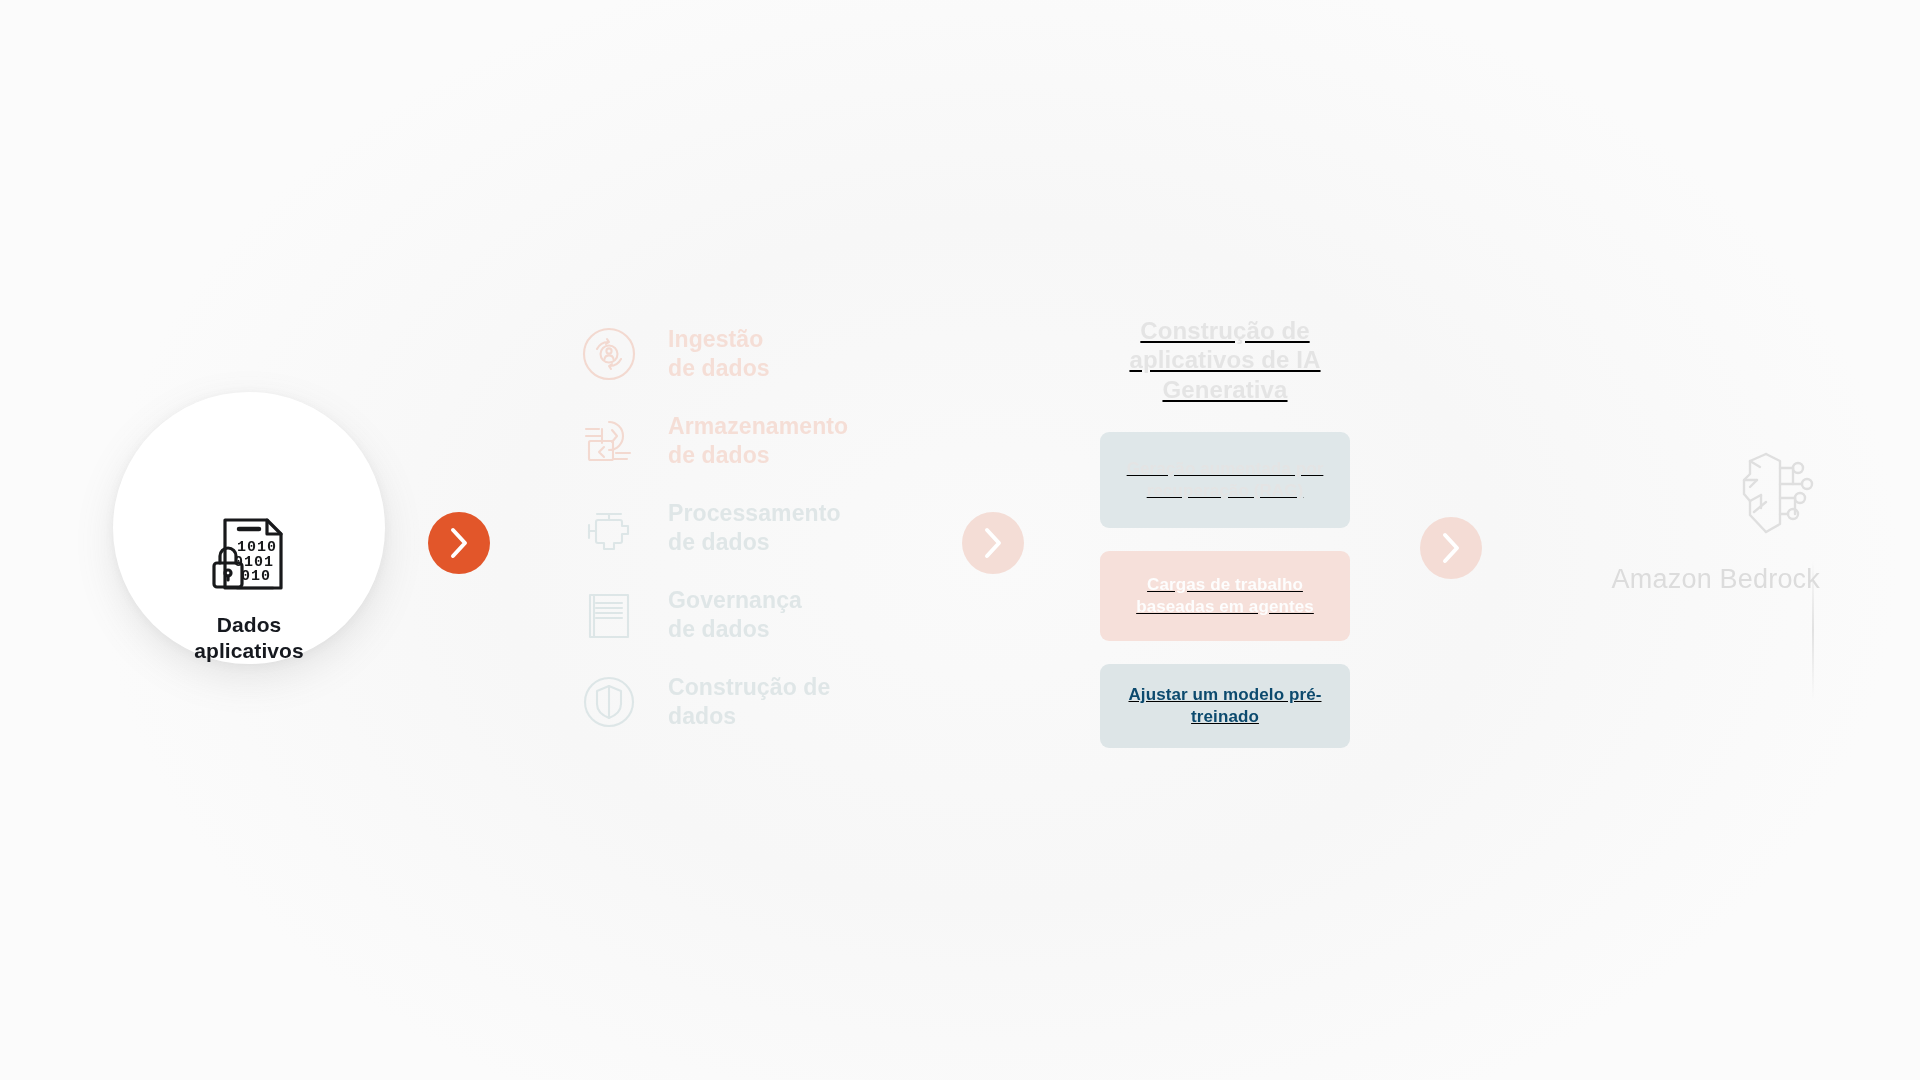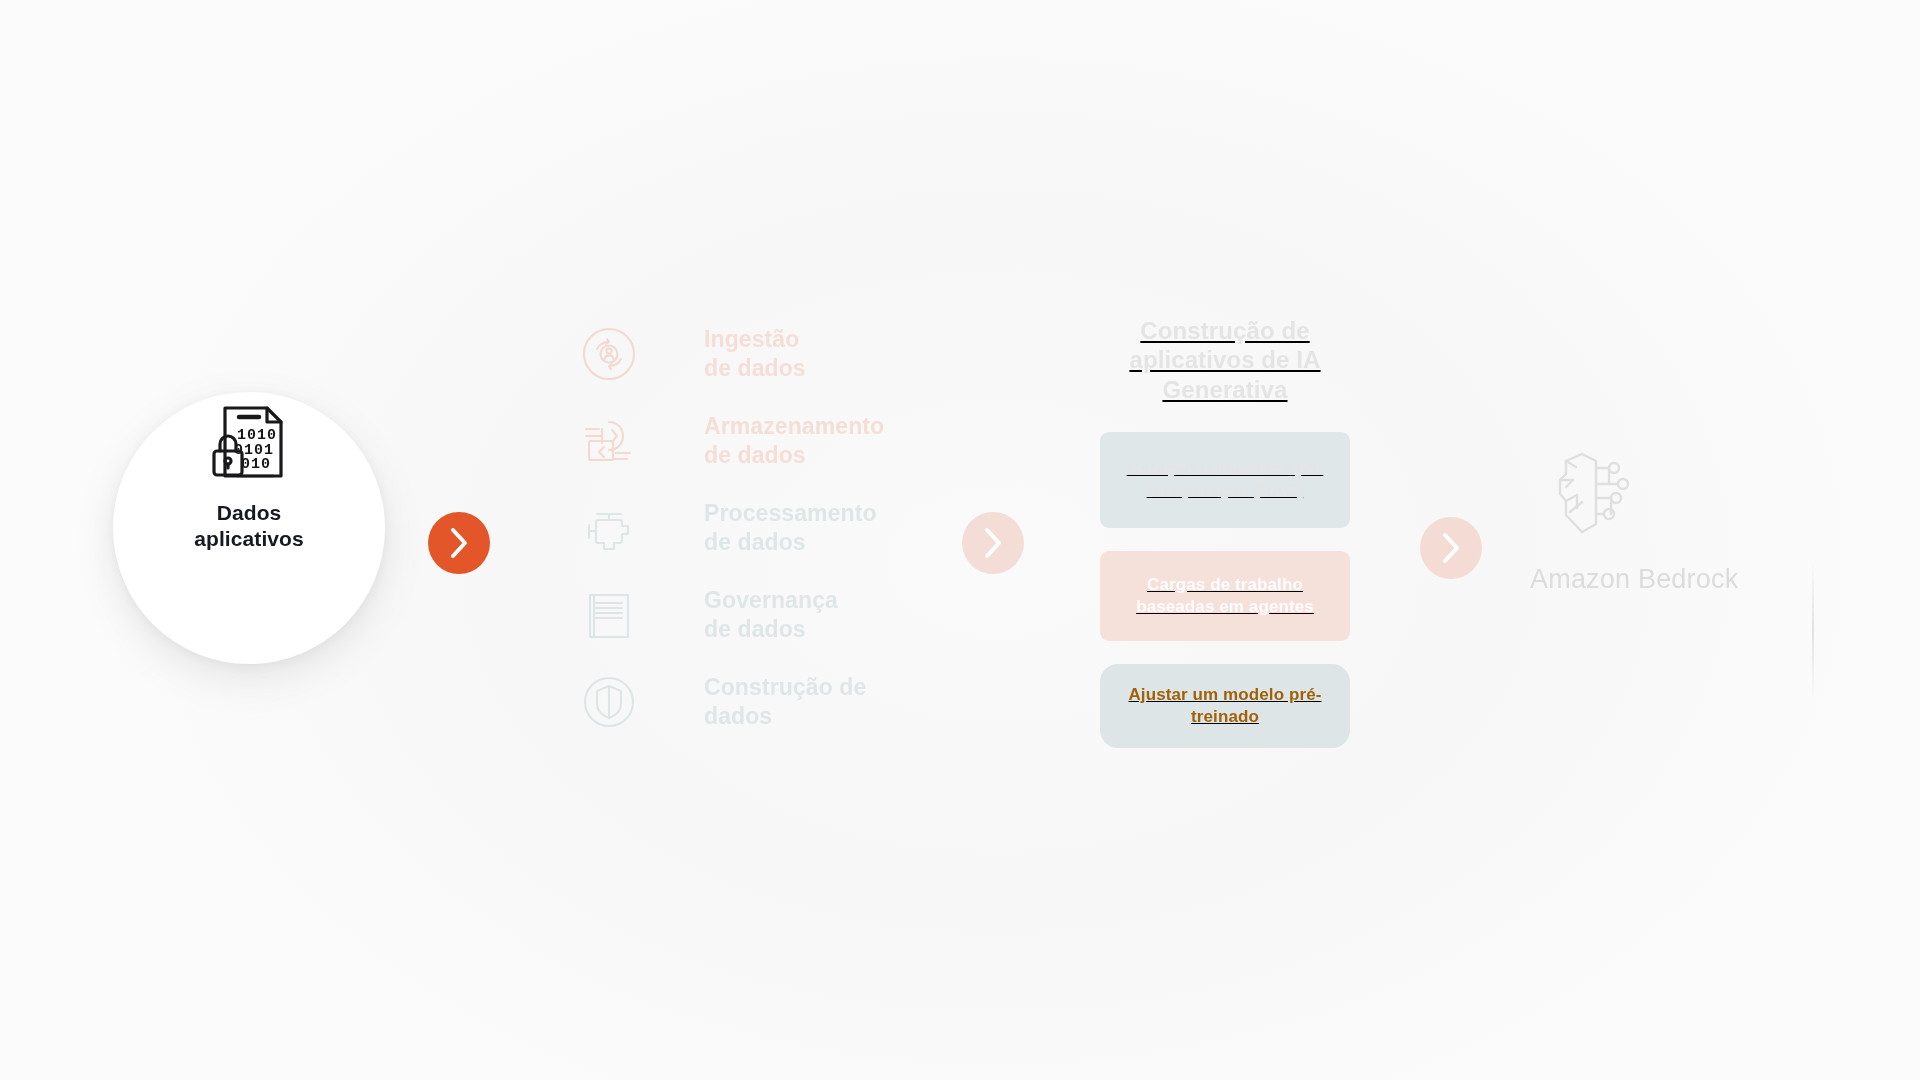--- a/index.html
+++ b/index.html
@@ -38,21 +38,21 @@
     left: 113px;
     top: 392px;
     width: 272px;
     height: 272px;
     border-radius: 50%;
     background: #ffffff;
     box-shadow: 0 14px 38px rgba(120,120,120,.16), 0 2px 10px rgba(120,120,120,.08);
     display: flex;
     flex-direction: column;
     align-items: center;
-    justify-content: flex-start;
+    justify-content: flex-end;
   }
   .circle-node .doc-icon { margin-bottom: 8px; }
   .circle-node .node-label {
     font-size: 21px;
     font-weight: bold;
     color: #16191f;
     text-align: center;
     line-height: 1.24;
     letter-spacing: .1px;
   }
@@ -101,21 +101,20 @@
     align-items: center;
     justify-content: center;
     margin-right: 28px;
   }
   .service-label {
     font-size: 23px;
     font-weight: bold;
     line-height: 1.22;
     max-width: 210px;
     letter-spacing: .1px;
-    margin-left: 36px;
   }
   .tone-salmon .service-label { color: #f5ded6; }
   .tone-slate  .service-label { color: #dfe6e7; }
 
   
   .genai {
     position: absolute;
     left: 1100px;
     top: 316px;
     width: 250px;
@@ -152,37 +151,36 @@
   .card-agents {
     background: #f6e0da;
     color: #fdfdfd;
     min-height: 90px;
     display: flex;
     align-items: center;
     justify-content: center;
   }
   .card-finetune {
     background: #dde5e7;
-    color: #a16207;
+    color: #0c4a6e;
     min-height: 84px;
     display: flex;
     align-items: center;
     justify-content: center;
-    border-radius: 18px;
   }
 
   
   .bedrock {
     position: absolute;
     left: 1530px;
     top: 440px;
     width: 290px;
     display: flex;
     flex-direction: column;
-    align-items: flex-start;
+    align-items: flex-end;
   }
   .bedrock-icon { margin-bottom: 14px; }
   .bedrock-label {
     font-size: 27px;
     color: #dcdcdc;
     letter-spacing: .2px;
     white-space: nowrap;
   }
 </style>
 </head>

